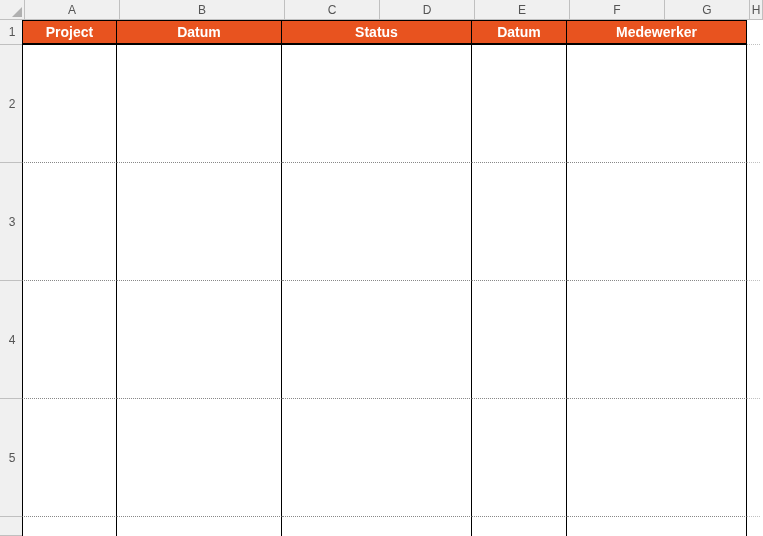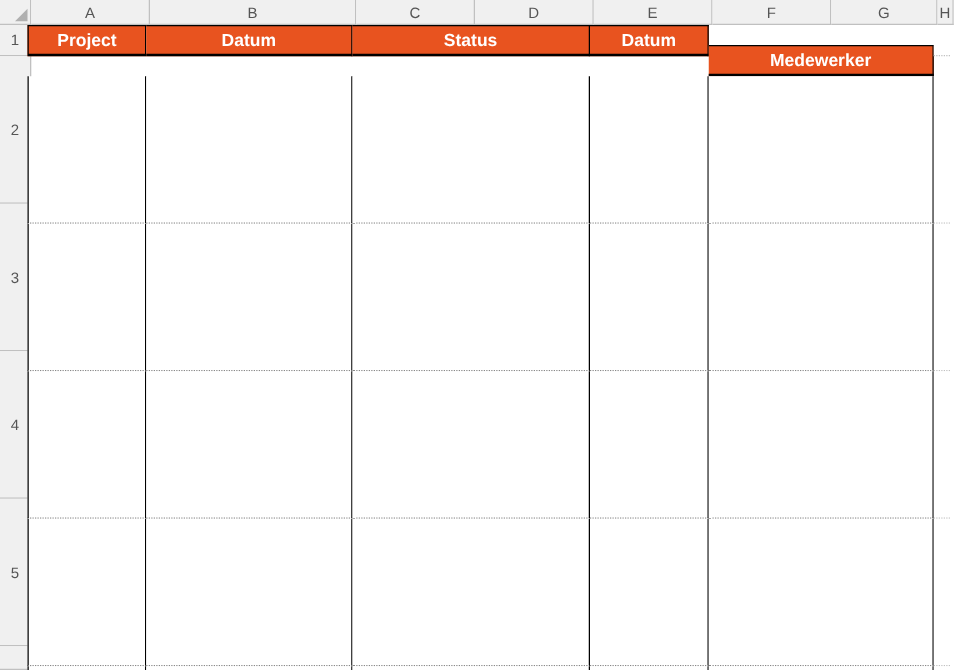--- a/index.html
+++ b/index.html
@@ -129,21 +129,21 @@
       <div class="row-header" style="width: 25px; height: 118px;">4</div>
       <div class="row-header" style="width: 25px; height: 118px;">5</div>
       <div class="row-header" style="width: 25px; height: 19px;"></div>
     </div>
   <div class="grid" id="grid">
       <div class="row">
         <div class="cell header-cell" style="border-left: 1px solid rgb(0, 0, 0); width: 95px; height: 25px;">Project</div>
         <div class="cell header-cell" style="width: 165px; height: 25px;">Datum</div>
         <div class="cell header-cell" style="width: 190px; height: 25px;">Status</div>
         <div class="cell header-cell" style="width: 95px; height: 25px;">Datum</div>
-        <div class="cell header-cell" style="width: 180px; height: 25px; margin-top: 16px;">Medewerker</div>
+        <div class="cell header-cell" style="width: 180px; height: 25px;">Medewerker</div>
         <div class="cell" style="width: 13px; height: 25px; border-right: none;"></div>
       </div>
       <div class="row">
         <div class="cell data-cell first-col" style="width: 95px; height: 118px;"></div>
         <div class="cell data-cell" style="width: 165px; height: 118px;"></div>
         <div class="cell data-cell" style="width: 190px; height: 118px;"></div>
         <div class="cell data-cell" style="width: 95px; height: 118px;"></div>
         <div class="cell data-cell" style="width: 180px; height: 118px;"></div>
         <div class="cell" style="width: 13px; height: 118px; border-right: none;"></div>
       </div>

